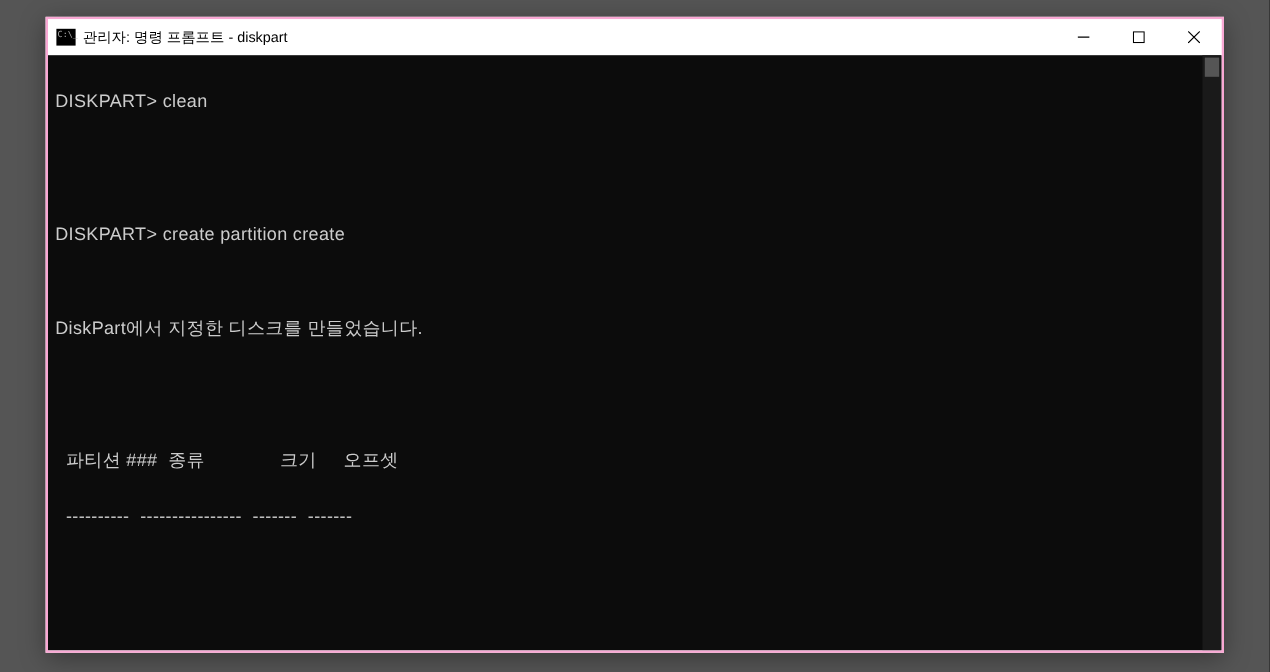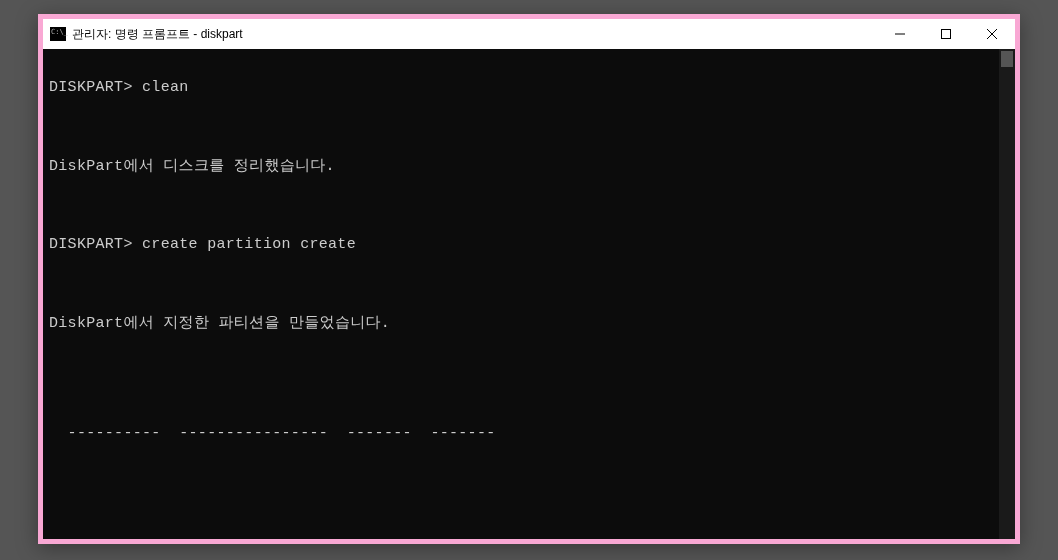--- a/index.html
+++ b/index.html
@@ -10,21 +10,21 @@
       position: relative;
       font-family: "Segoe UI", Tahoma, sans-serif;
     }
     .frame {
       position: absolute;
       left: 38px;
       top: 14px;
       width: 982px;
       height: 530px;
       background: #fff;
-      border: 5px solid #f9a8d4;
+      border: 2px solid #f9a8d4;
       box-shadow: 0 4px 20px rgba(0,0,0,0.35);
       display: flex;
       flex-direction: column;
       overflow: hidden;
     }
     .titlebar {
       height: 30px;
       background: #fff;
       display: flex;
       align-items: center;
@@ -67,21 +67,21 @@
       display: flex;
       align-items: center;
       justify-content: center;
     }
     .win-btn svg { width: 10px; height: 10px; }
 
     .terminal {
       flex: 1;
       background: #0c0c0c;
       color: #ccc;
-      font-family: Liberation Mono, monospace;
+      font-family: Liberation Sans, sans-serif;
       font-size: 15px;
       line-height: 1.55;
       padding: 4px 6px;
       letter-spacing: 0.3px;
       white-space: pre;
       overflow: hidden;
       position: relative;
     }
     .terminal .scrollbar {
       position: absolute;
@@ -120,27 +120,27 @@
         <svg viewBox="0 0 10 10">
             <path d="M0 0 L10 10 M10 0 L0 10" stroke="#000" stroke-width="1"></path>
           </svg>
       </div>
     </div>
   </div>
 
   <div class="terminal">
 <span class="line"><span>DISKPART&gt;</span> <span>clean</span></span>
 <span class="blank"></span>
-<span class="line">DiskPart에서 디스크를 정리했습니다.</span>
 <span class="blank"></span>
 <span class="line"><span>DISKPART&gt;</span> <span>create partition create</span></span>
 <span class="blank"></span>
-<span class="line">DiskPart에서 지정한 파티션을 만들었습니다.</span>
+<span class="line">DiskPart에서 지정한 디스크를 만들었습니다.</span>
 <span class="blank"></span>
 <span class="blank"></span>
+<span class="line">  <span>파티션 ###</span>  <span>종류</span>              <span>크기</span>     <span>오프셋</span></span>
 <span class="line">  <span>----------</span>  <span>----------------</span>  <span>-------</span>  <span>-------</span></span>
 
 
 
 
 
 
 
 
 

